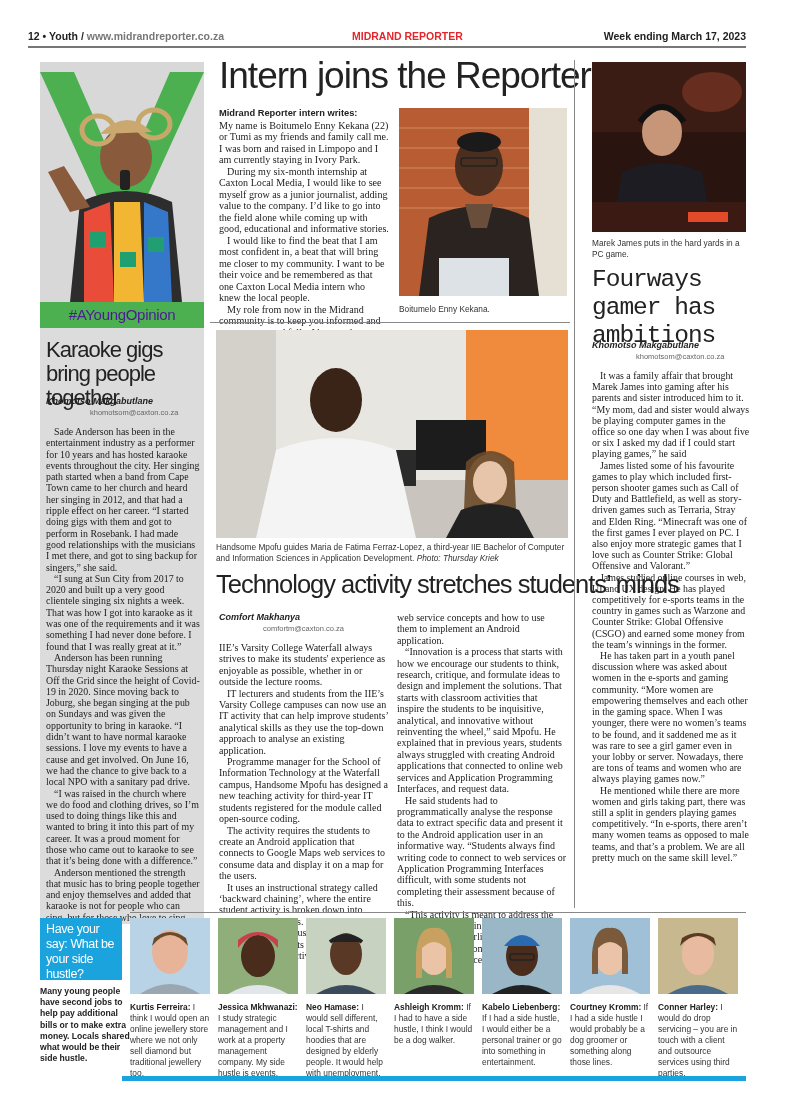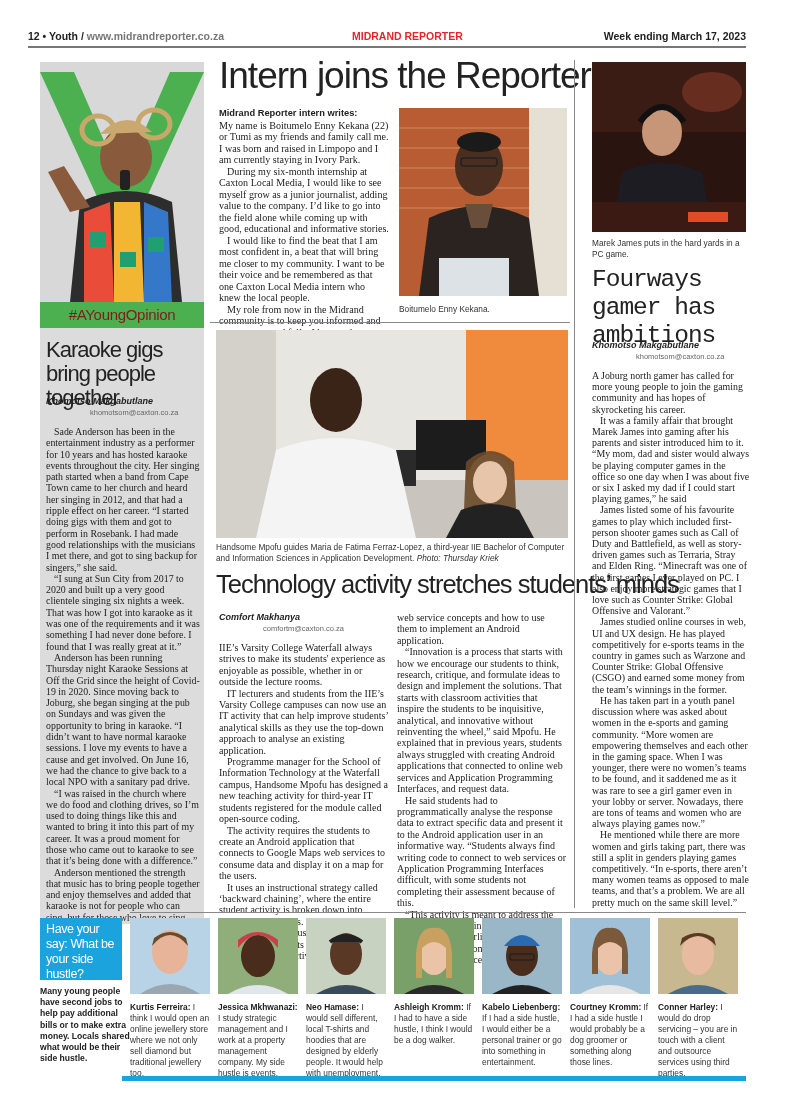--- a/index.html
+++ b/index.html
@@ -7,21 +7,21 @@
   .abs{position:absolute;}
   .hdr{position:absolute;left:28px;top:28px;width:718px;height:16px;font-family:"Liberation Sans",sans-serif;font-weight:bold;font-size:10.5px;}
   .hdr-left{position:absolute;left:0;top:2px;}
   .hdr-left .url{color:#777;font-weight:bold;}
   .hdr-mid{position:absolute;left:324px;top:2px;color:#e3262b;}
   .hdr-right{position:absolute;right:0;top:2px;}
   .hdr-rule{position:absolute;left:28px;top:46px;width:718px;height:2px;background:#777;}
   .sidebar{position:absolute;left:40px;top:62px;width:164px;height:862px;background:#dcdcdc;}
   .vwrap{position:absolute;left:40px;top:62px;width:164px;height:240px;overflow:hidden;background:#d8d8d8;}
   .photo{position:absolute;overflow:hidden;}
-  .hash{position:absolute;left:40px;top:302px;width:164px;height:26px;background:#4caf50;color:#7f1d1d;font-family:"Liberation Sans",sans-serif;font-size:15px;text-align:center;line-height:26px;letter-spacing:-0.3px;}
+  .hash{position:absolute;left:40px;top:302px;width:164px;height:26px;background:#4caf50;color:#4c1d95;font-family:"Liberation Sans",sans-serif;font-size:15px;text-align:center;line-height:26px;letter-spacing:-0.3px;}
   .headline{font-family:"Liberation Sans",sans-serif;color:#222;letter-spacing:-1px;transform-origin:left top;}
   .byline{font-family:"Liberation Sans",sans-serif;font-weight:bold;font-style:italic;font-size:9px;color:#222;}
   .email{font-family:"Liberation Sans",sans-serif;font-size:7.5px;color:#666;padding-left:44px;}
   .body{font-family:"Liberation Serif",serif;font-size:10.3px;line-height:11.9px;color:#222;}
   .body p{margin:0;text-indent:8px;}
   .body p.first{text-indent:0;}
   .caption{font-family:"Liberation Sans",sans-serif;font-size:8.3px;line-height:10.5px;color:#333;}
   .vrule{position:absolute;width:1px;background:#888;}
   .hrule{position:absolute;height:1px;background:#888;}
   .haveyour{position:absolute;left:40px;top:918px;width:82px;height:62px;background:#1aa3dc;color:#fff;font-family:"Liberation Sans",sans-serif;font-size:12.5px;line-height:15px;padding:4px 6px;box-sizing:border-box;letter-spacing:-0.4px;}
@@ -154,21 +154,20 @@
     <path d="M20,170 L30,110 Q70,92 110,110 L120,170 Z" fill="#1c1c22"></path>
     <rect x="0" y="140" width="154" height="30" fill="#3a1a12"></rect>
     <rect x="96" y="150" width="40" height="10" fill="#e24a2a"></rect>
   </svg>
 </div>
 <div class="abs caption" style="left:592px;top:238px;width:156px;">Marek James puts in the hard yards in a PC game.</div>
 <div class="abs headline" style="left:592px;top:266px;width:160px;font-size:24.5px;line-height:28px;font-family:Liberation Mono, monospace;">Fourways gamer has ambitions</div>
 <div class="abs byline" style="left:592px;top:340px;">Khomotso Makgabutlane</div>
 <div class="abs email" style="left:592px;top:352px;">khomotsom@caxton.co.za</div>
 <div class="abs body" style="left:592px;top:370px;width:158px;font-size:9.9px;line-height:11.2px;">
-  <p class="first">A Joburg north gamer has called for more young people to join the gaming community and has hopes of skyrocketing his career.</p>
   <p>It was a family affair that brought Marek James into gaming after his parents and sister introduced him to it. “My mom, dad and sister would always be playing computer games in the office so one day when I was about five or six I asked my dad if I could start playing games,” he said</p>
   <p>James listed some of his favourite games to play which included first-person shooter games such as Call of Duty and Battlefield, as well as story-driven games such as Terraria, Stray and Elden Ring. “Minecraft was one of the first games I ever played on PC. I also enjoy more strategic games that I love such as Counter Strike: Global Offensive and Valorant.”</p>
   <p>James studied online courses in web, UI and UX design. He has played competitively for e-sports teams in the country in games such as Warzone and Counter Strike: Global Offensive (CSGO) and earned some money from the team’s winnings in the former.</p>
   <p>He has taken part in a youth panel discussion where was asked about women in the e-sports and gaming community. “More women are empowering themselves and each other in the gaming space. When I was younger, there were no women’s teams to be found, and it saddened me as it was rare to see a girl gamer even in your lobby or server. Nowadays, there are tons of teams and women who are always playing games now.”</p>
   <p>He mentioned while there are more women and girls taking part, there was still a split in genders playing games competitively. “In e-sports, there aren’t many women teams as opposed to male teams, and that’s a problem. We are all pretty much on the same skill level.”</p>
 </div>
 
 <div class="hrule" style="left:130px;top:912px;width:616px;"></div>
 <div class="haveyour">Have your say: What be your side hustle?</div>
 <div class="intro">Many young people have second jobs to help pay additional bills or to make extra money. Locals shared what would be their side hustle.</div>

